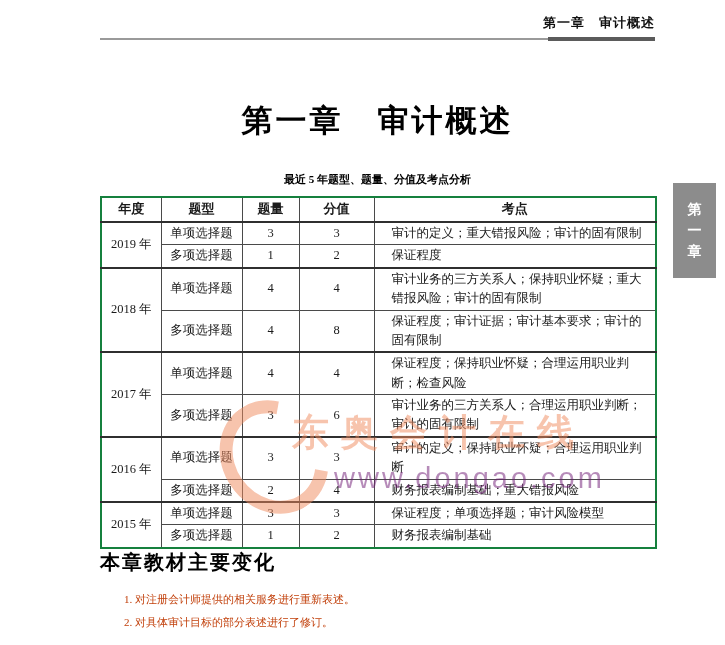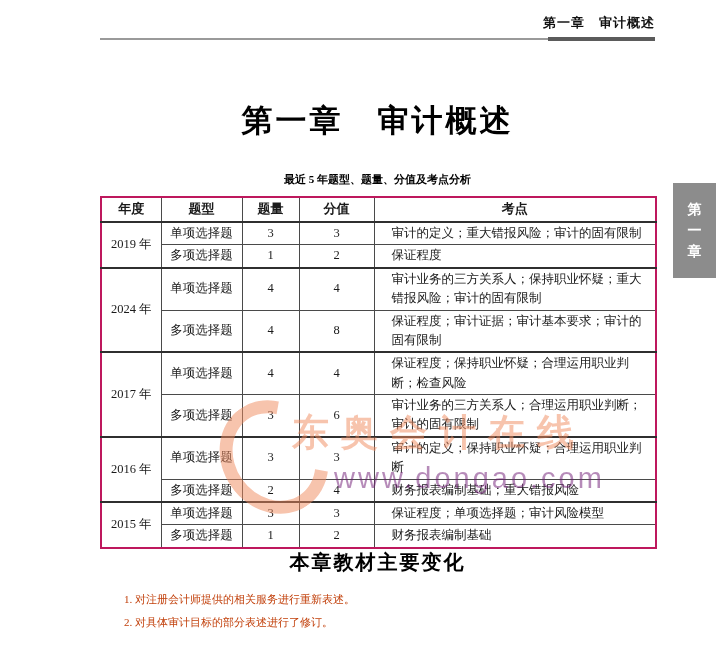--- a/index.html
+++ b/index.html
@@ -26,31 +26,31 @@
   
   .analysis-table{
     position:absolute;left:100px;top:196px;width:555px;border-collapse:collapse;
     font-size:12.5px;table-layout:fixed;background:transparent;
   }
   .analysis-table col.c-year{width:60px;}
   .analysis-table col.c-type{width:81px;}
   .analysis-table col.c-count{width:57px;}
   .analysis-table col.c-score{width:75px;}
   .analysis-table col.c-points{width:282px;}
-  .analysis-table{border:2px solid #be185d;}
+  .analysis-table{border:2px solid #15803d;}
   .analysis-table th,.analysis-table td{
     border:1px solid #4a4a4a;padding:1px 4px;text-align:center;vertical-align:middle;
     line-height:1.55;
   }
   .analysis-table thead th{height:21px;font-weight:bold;font-size:13px;}
   .analysis-table td.cell-points{text-align:left;padding-left:17px;padding-right:5px;}
   .analysis-table tr.group-first td{border-top:2px solid #2f2f2f;}
   
   .section-heading{
-    position:absolute;left:100px;top:549px;width:555px;text-align:center;
+    position:absolute;left:100px;top:549px;width:555px;
     font-size:20px;font-weight:bold;letter-spacing:2px;color:#000;
   }
   .changes-list{
     position:absolute;left:124px;top:588px;width:520px;font-size:11px;color:#c2410c;
   }
   .changes-list .change-item{line-height:23px;}
   
   .side-tab{
     position:absolute;left:673px;top:183px;width:43px;height:95px;background:#8c8c8c;
     color:#ffffff;display:flex;flex-direction:column;align-items:center;justify-content:center;
@@ -112,21 +112,21 @@
         <td>3</td>
         <td class="cell-points">审计的定义；重大错报风险；审计的固有限制</td>
       </tr>
       <tr style="height: 21px;">
         <td>多项选择题</td>
         <td>1</td>
         <td>2</td>
         <td class="cell-points">保证程度</td>
       </tr>
       <tr class="group-first" style="height: 37px;">
-        <td rowspan="2">2024 年</td>
+        <td rowspan="2">2018 年</td>
         <td>单项选择题</td>
         <td>4</td>
         <td>4</td>
         <td class="cell-points">审计业务的三方关系人；保持职业怀疑；重大错报风险；审计的固有限制</td>
       </tr>
       <tr style="height: 37px;">
         <td>多项选择题</td>
         <td>4</td>
         <td>8</td>
         <td class="cell-points">保证程度；审计证据；审计基本要求；审计的固有限制</td>

